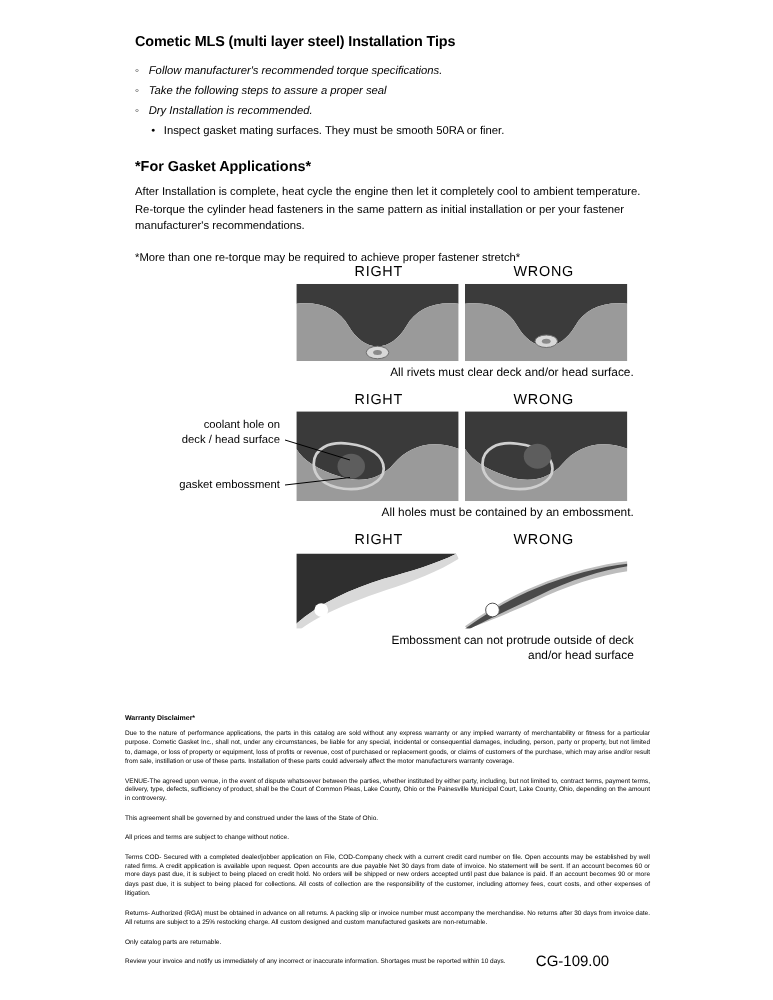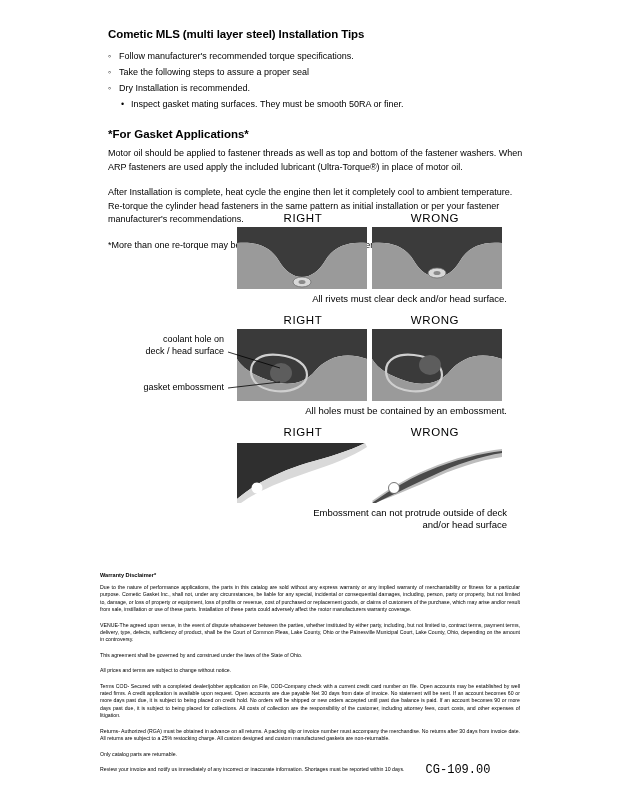--- a/index.html
+++ b/index.html
@@ -27,20 +27,21 @@
   }
   ul.bullets{
     margin:0;padding:0;list-style:none;
   }
   ul.bullets li{
     font-size:9px;
     line-height:15px;
     position:relative;
     padding-left:11px;
     margin-bottom:1px;
+    font-style:italic;
   }
   ul.bullets li:before{
     content:"\25E6";
     position:absolute;left:0;top:0;
     font-size:9px;
   }
   ul.subbullets{
     margin:0 0 0 13px;padding:0;list-style:none;
   }
   ul.subbullets li{
@@ -130,41 +131,40 @@
     line-height:7.4px;
     margin:0 0 8px 0;
     text-align:justify;
   }
   .docnum{
     position:absolute;
     left:0;top:762px;width:618px;
     text-align:center;
     font-size:12px;
   }
-  .docnum span{margin-left:298px;font-family:Liberation Mono, monospace;}
+  .docnum span{margin-left:298px;}
 </style>
 </head>
 <body>
 
 <div class="page">
 
   <div class="content">
     <h1 class="title">Cometic MLS (multi layer steel) Installation Tips</h1>
 
     <ul class="bullets">
       <li>Follow manufacturer's recommended torque specifications.</li>
       <li>Take the following steps to assure a proper seal</li>
       <li>Dry Installation is recommended.</li>
     </ul>
     <ul class="subbullets">
       <li>Inspect gasket mating surfaces.  They must be smooth 50RA or finer.</li>
     </ul>
 
     <h2 class="subtitle">*For Gasket Applications*</h2>
-    <p class="para">Motor oil should be applied to fastener threads as well as top and bottom of the fastener washers.  When ARP fasteners are used apply the included lubricant (Ultra-Torque®) in place of motor oil.</p>
     <p class="para">After Installation is complete, heat cycle the engine then let it completely cool to ambient temperature.  Re-torque the cylinder head fasteners in the same pattern as initial installation or per your fastener manufacturer's recommendations.</p>
     <p class="note">*More than one re-torque may be required to achieve proper fastener stretch*</p>
   </div>
 
   <div class="figures">
 
     <div class="figrow">
       <div class="figlabels">
         <div class="figlabel">RIGHT</div>
         <div class="figlabel">WRONG</div>

